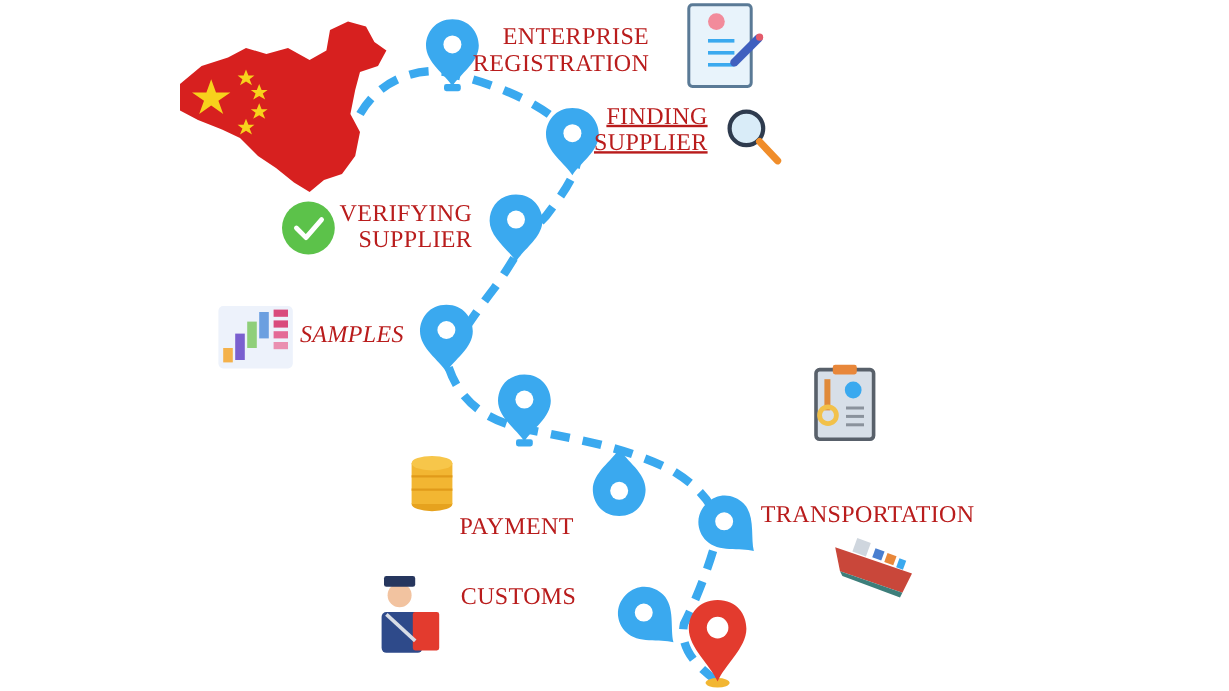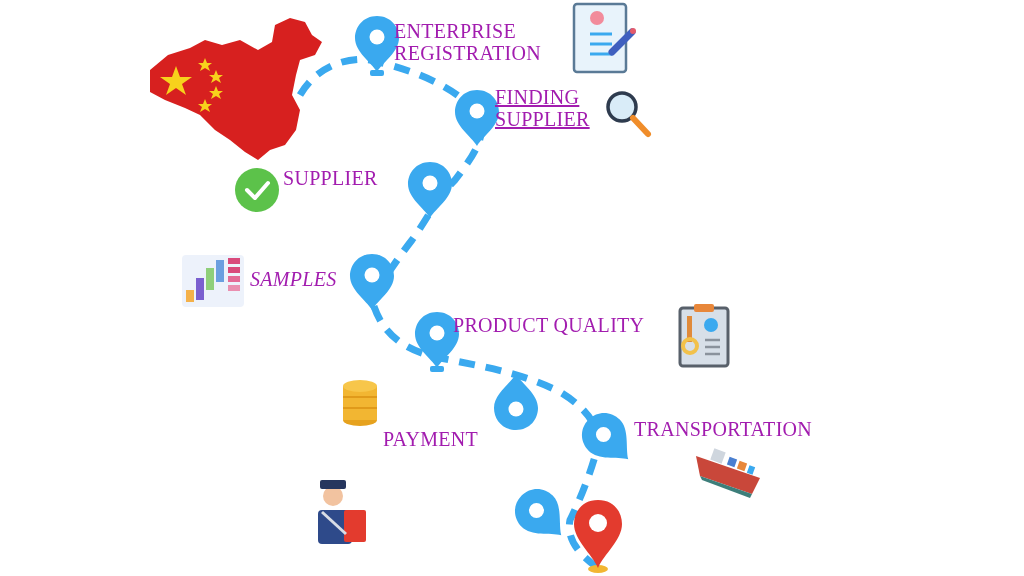--- a/index.html
+++ b/index.html
@@ -1,18 +1,18 @@
 <!DOCTYPE html>
 <html><head>
   <meta charset="utf-8">
   <style>
     html, body { margin: 0; padding: 0; }
     body { width: 1024px; height: 576px; background: #ffffff; position: relative; overflow: hidden; font-family: "Liberation Serif", "DejaVu Serif", serif; }
     .canvas { position: absolute; left: 0; top: 0; width: 1024px; height: 576px; }
-    .label { position: absolute; color: #a21caf; font-size: 20px; line-height: 22px; text-align: left; letter-spacing: 0.3px; white-space: nowrap; }
+    .label { position: absolute; color: #b91c1c; font-size: 20px; line-height: 22px; text-align: right; letter-spacing: 0.3px; white-space: nowrap; }
     .label span { display: block; }
   </style>
 </head>
 <body>
 
 <svg class="canvas" viewBox="0 0 1024 576" width="1024" height="576">
   <defs>
     <g id="pin">
       <path d="M0,-26 C-14,-26 -22,-15 -22,-4 C-22,10 -6,20 0,30 C6,20 22,10 22,-4 C22,-15 14,-26 0,-26 Z" fill="#3aa9ef"></path>
       <circle cx="0" cy="-5" r="7.5" fill="#ffffff"></circle>
@@ -139,33 +139,34 @@
   <span>ENTERPRISE</span>
   <span>REGISTRATION</span>
 </div>
 
 <div class="label" style="left:495px; top:86px;text-decoration:underline;">
   <span>FINDING</span>
   <span>SUPPLIER</span>
 </div>
 
 <div class="label" style="left:283px; top:167px;">
+  <span>VERIFYING</span>
   <span>SUPPLIER</span>
 </div>
 
 <div class="label" style="left:250px; top:268px;font-style:italic;">
   <span>SAMPLES</span>
 </div>
 
 <div class="label" style="left:453px; top:314px;">
-  <span>PRODUCT QUALITY</span>
 </div>
 
 <div class="label" style="left:383px; top:392px;margin-top:36px;">
   <span>PAYMENT</span>
 </div>
 
 <div class="label" style="left:634px; top:418px;">
   <span>TRANSPORTATION</span>
 </div>
 
 <div class="label" style="left:384px; top:486px;">
+  <span>CUSTOMS</span>
 </div>
 
 </body></html>

